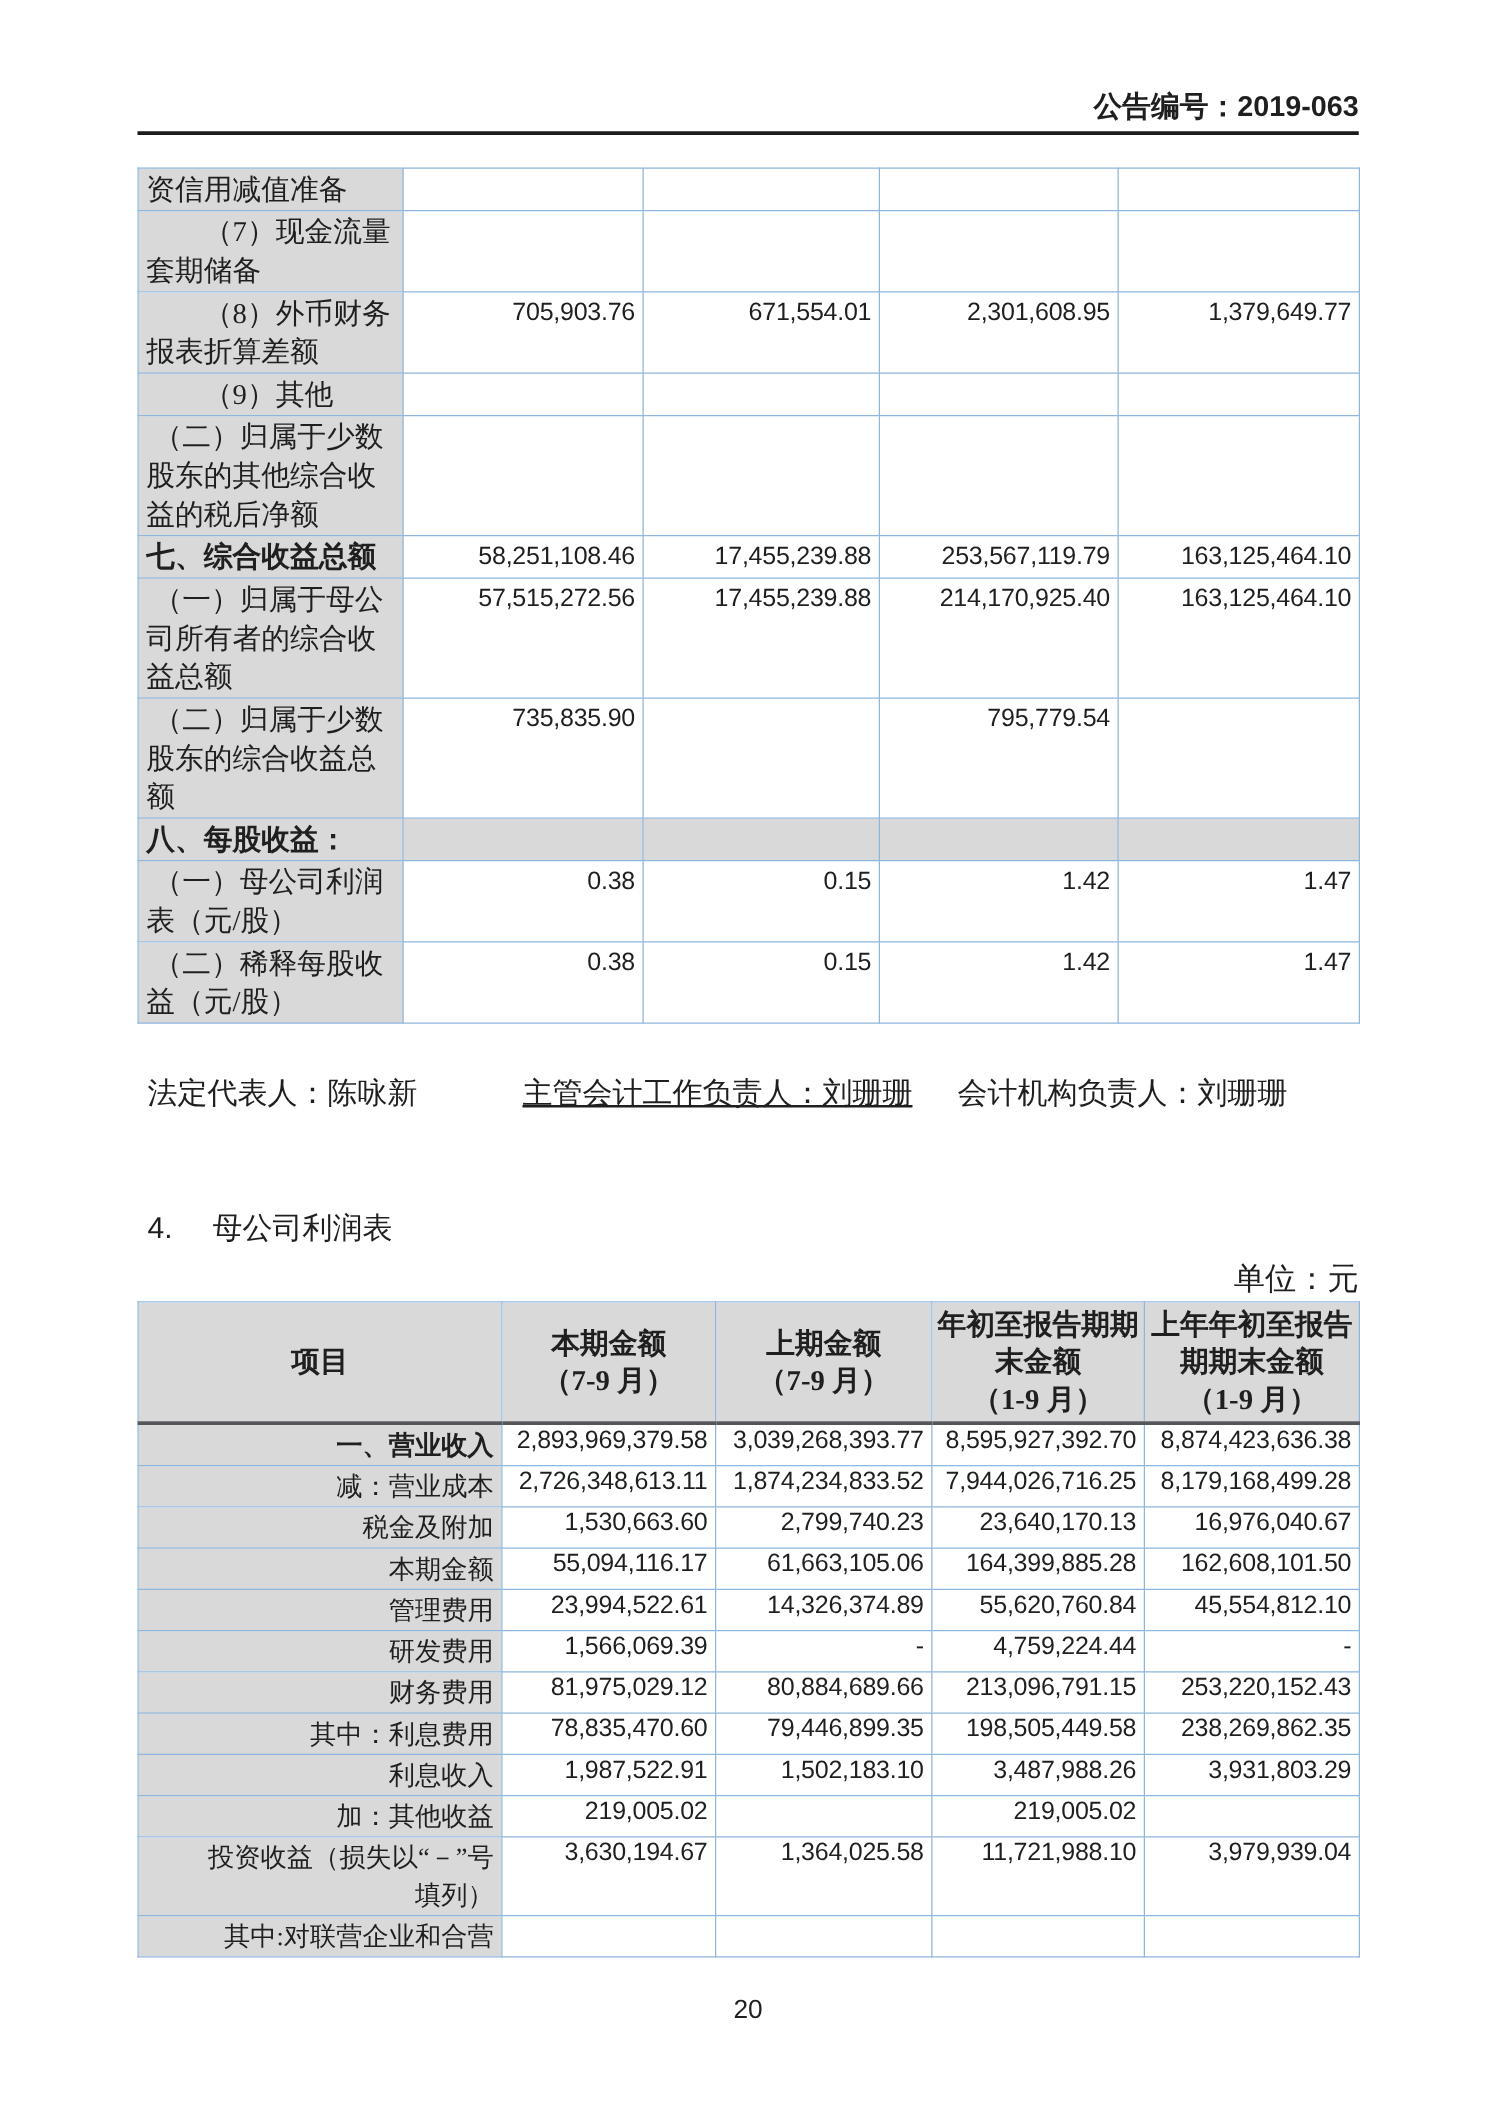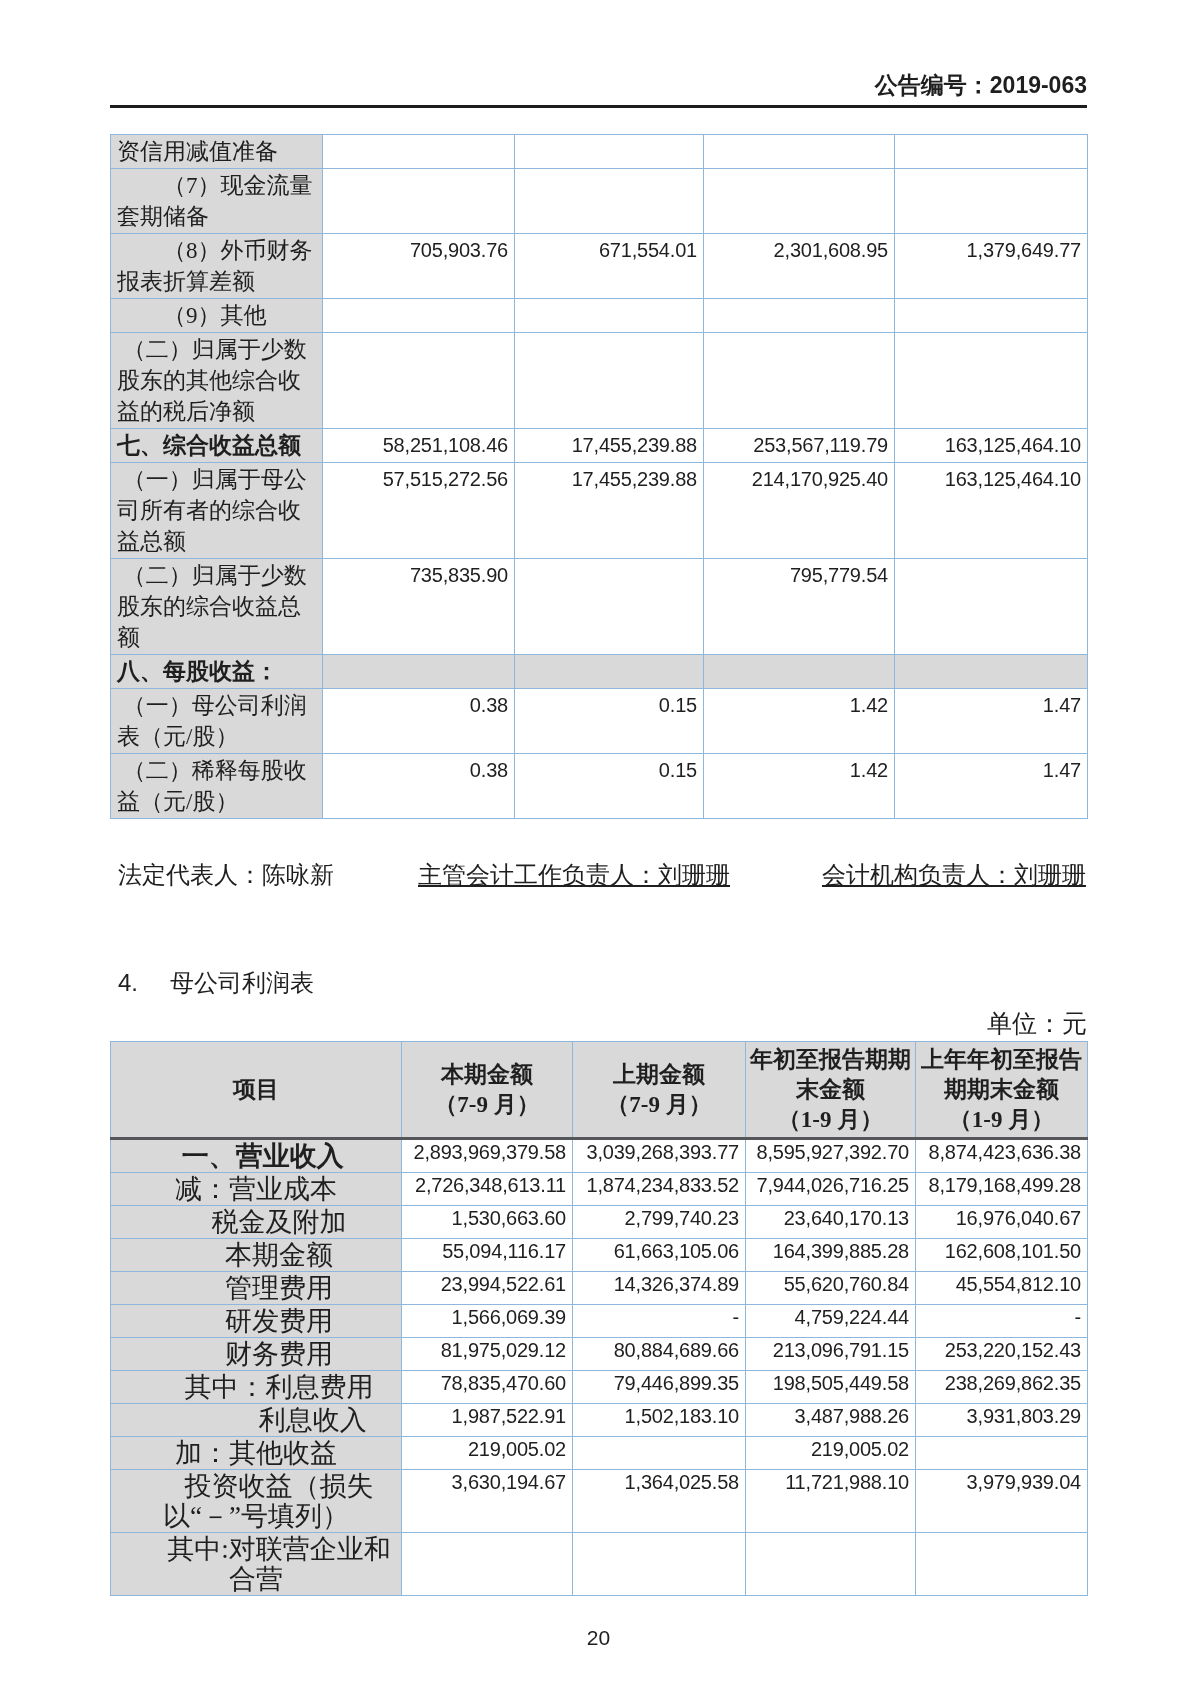--- a/index.html
+++ b/index.html
@@ -18,35 +18,35 @@
   .content{margin-left:110px;width:977px;}
   .doc-header{padding-top:70px;text-align:right;font-size:23px;line-height:30px;}
   .doc-header .num{font-family:"Liberation Sans","DejaVu Sans",sans-serif;font-weight:bold;text-align:center;}
   .rule{margin-top:4px;height:3px;background:#1c1c1c;}
   table{border-collapse:collapse;table-layout:fixed;width:977px;}
   td,th{border:1px solid var(--table-border);vertical-align:top;padding:1px 6px;overflow:hidden;}
   td{height:31px;}
   .t1{margin-top:26px;}
   .t1 td{line-height:31px;}
   .t1 .lbl{background:var(--shaded-cell);font-size:23px;text-align:left;margin-top:44px;}
-  .t2 .lbl{background:var(--shaded-cell);font-size:27px;text-align:center;line-height:30px;}
+  .t2 .lbl{background:var(--shaded-cell);font-size:21px;text-align:right;line-height:30px;}
   .val{
     text-align:right;font-family:"Liberation Sans","DejaVu Sans",sans-serif;
     font-size:20px;letter-spacing:-0.2px;
   }
   tr.bold .lbl{font-weight:bold;}
   tr.shade td{background:var(--shaded-cell);}
   .i-sub{text-indent:2em;}
   .i-par{text-indent:0.25em;}
   .i-05{text-indent:0.5em;}
   .i-17{text-indent:1.7em;}
   .i-42{text-indent:4.2em;}
   .signatures{margin-top:40px;position:relative;height:32px;font-size:24px;line-height:32px;}
   .signatures .sig{position:absolute;top:0;white-space:nowrap;}
-  .sig-1{left:8px;} .sig-2{left:308px;text-decoration:underline;} .sig-3{left:712px;text-decoration:underline;}
+  .sig-1{left:8px;} .sig-2{left:308px;text-decoration:underline;} .sig-3{left:656px;}
   .sec-title{margin-top:76px;font-size:24px;line-height:32px;display:flex;}
   .sec-title .no{margin-left:8px;width:52px;font-family:"Liberation Sans","DejaVu Sans",sans-serif;}
   .unit{margin-top:10px;text-align:right;font-size:25px;line-height:30px;}
   .t2{margin-top:2px;}
   .t2 th{
     background:var(--shaded-cell);font-weight:bold;font-size:23px;line-height:30px;
     vertical-align:middle;text-align:center;padding:2px 2px;height:97px;
     border-bottom:3px solid var(--header-divider);
   }
   .pageno{margin-top:30px;text-align:center;font-size:21px;

